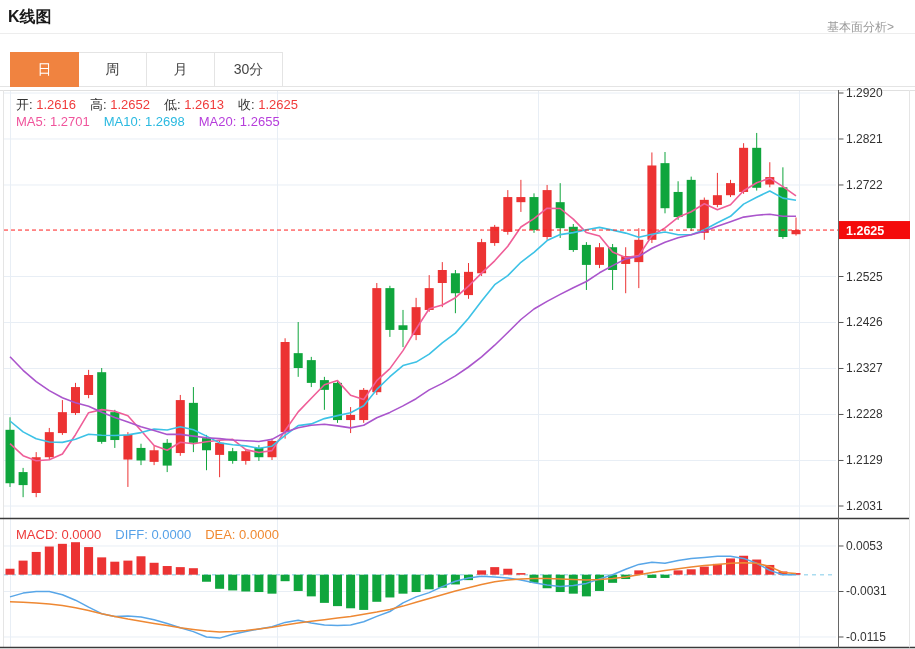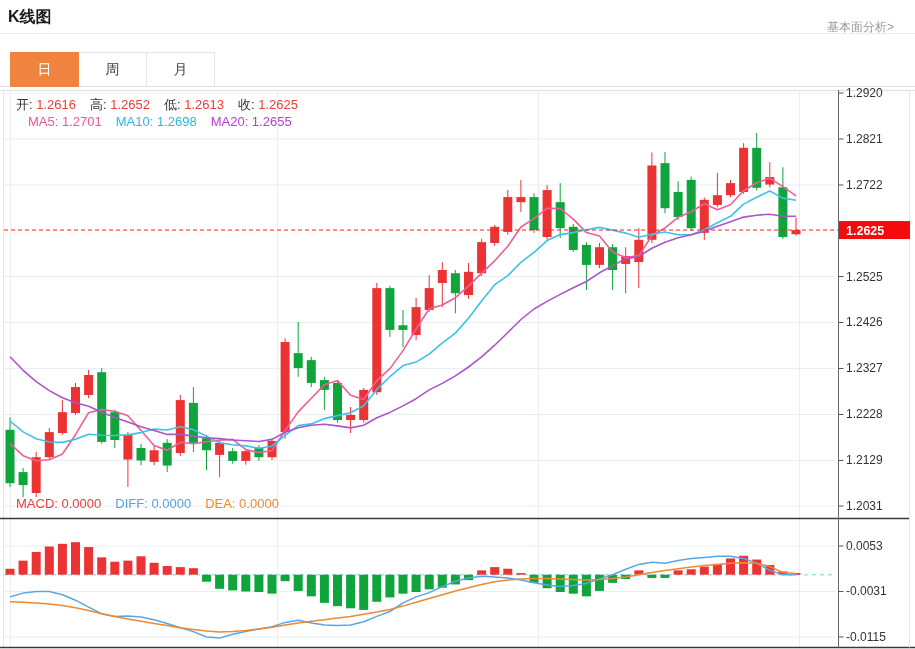--- a/index.html
+++ b/index.html
@@ -12,39 +12,40 @@
   .title-divider{position:absolute;left:0;top:33px;width:915px;height:1px;background:#ededed;}
   .tab-underline{position:absolute;left:0;top:86px;width:915px;height:1px;background:#e4e4e4;}
   .tabbar{position:absolute;left:10px;top:52px;height:35px;display:flex;}
   .tab{width:67px;height:33px;border:1px solid #e4e4e4;border-left:none;background:#fff;
        display:flex;align-items:center;justify-content:center;font-size:14px;color:#444;cursor:pointer;}
   .tab:first-child{border-left:1px solid #e4e4e4;}
   .tab.active{background:#f08340;border-color:#f08340;color:#fff;}
   .chart-svg{position:absolute;left:0;top:0;}
   .readout{position:absolute;font-size:13px;white-space:nowrap;}
   .ro-ohlc{left:16px;top:96px;text-align:right;}
-  .ro-ma{left:28px;top:114px;}
-  .ro-macd{left:16px;top:496px;text-align:right;}
+  .ro-ma{left:16px;top:114px;}
+  .ro-macd{left:16px;top:527px;text-align:right;}
   .ro-item{margin-right:14px;}
   .ro-item .lab{color:#333;}
 </style>
 </head>
 <body>
 
 <div class="stage">
   <div class="titlebar">
     <h1 class="page-title">K线图</h1>
     <a class="fund-link">基本面分析&gt;</a>
   </div>
   <div class="title-divider"></div>
   <div class="tab-underline"></div>
   <div class="tabbar" id="tabbar">
       <div class="tab active">日</div>
       <div class="tab">周</div>
       <div class="tab">月</div>
+      <div class="tab">30分</div>
     </div>
 
   <svg class="chart-svg" id="chart" width="915" height="649" viewBox="0 0 915 649">
       <line x1="4" y1="93" x2="836" y2="93" stroke="#e8eef5" stroke-width="1"></line>
       <line x1="4" y1="138.99212598425208" x2="836" y2="138.99212598425208" stroke="#e8eef5" stroke-width="1"></line>
       <line x1="4" y1="184.98425196850414" x2="836" y2="184.98425196850414" stroke="#e8eef5" stroke-width="1"></line>
       <line x1="4" y1="276.50393700787447" x2="836" y2="276.50393700787447" stroke="#e8eef5" stroke-width="1"></line>
       <line x1="4" y1="322.49606299212655" x2="836" y2="322.49606299212655" stroke="#e8eef5" stroke-width="1"></line>
       <line x1="4" y1="368.48818897637864" x2="836" y2="368.48818897637864" stroke="#e8eef5" stroke-width="1"></line>
       <line x1="4" y1="414.48031496062964" x2="836" y2="414.48031496062964" stroke="#e8eef5" stroke-width="1"></line>

